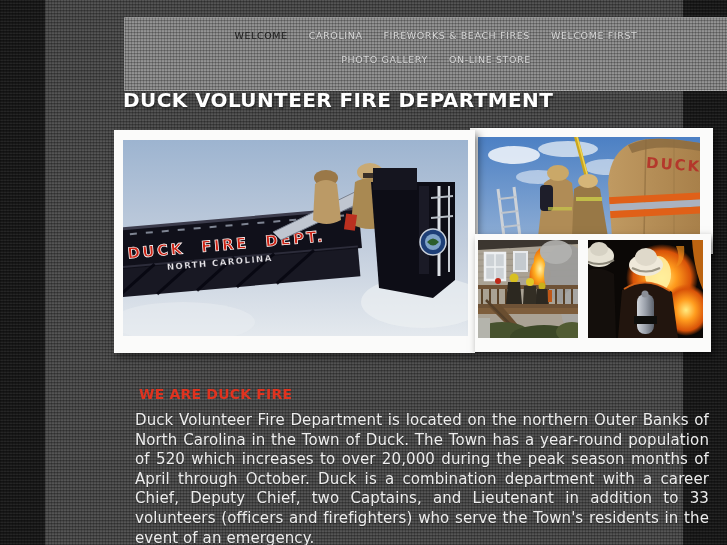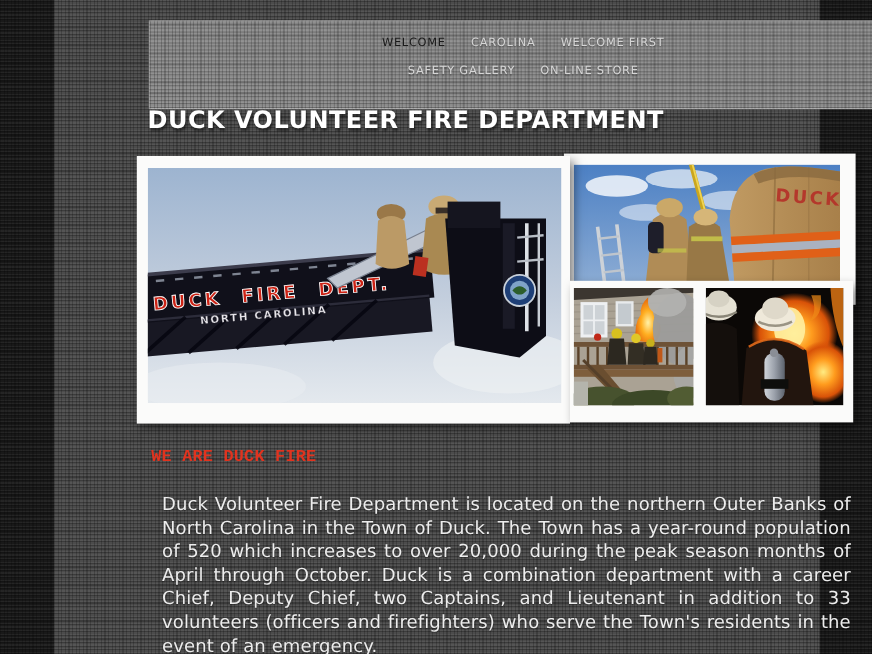--- a/index.html
+++ b/index.html
@@ -48,43 +48,44 @@
   #polaroid-topright{left:425px;top:128px;width:243px;height:126px;z-index:1;}
   #backing-bottom{left:430px;top:234px;width:236px;height:118px;z-index:3;}
   .photo{position:absolute;overflow:hidden;}
   .photo svg{display:block;width:100%;height:100%;}
   #photo-ladder{left:9px;top:10px;width:345px;height:196px;}
   #photo-jacket{left:8px;top:9px;width:222px;height:100px;}
   #photo-house{left:3px;top:6px;width:100px;height:98px;}
   #photo-flames{left:113px;top:6px;width:115px;height:98px;}
   
   .section-heading{
-    position:absolute;left:78px;top:370px;margin:3px;
-    font-size:14px;font-weight:bold;color:#e0331f;letter-spacing:.2px;font-family:Liberation Mono, monospace;
+    position:absolute;left:78px;top:370px;margin:16px;
+    font-size:14px;font-weight:bold;color:#e0331f;letter-spacing:.2px;
   }
   .intro{
     position:absolute;left:78px;top:399px;width:574px;margin:12px;
     font-size:15px;line-height:19.6px;color:#ededed;letter-spacing:.1px;
     text-align:justify;text-shadow:0 1px 1px rgba(0,0,0,.35);
   }
 </style>
 </head>
 <body>
 
 <div id="stage" class="weave">
   <div class="column weave">
 
     <nav class="menu weave">
       <div class="menu-row">
         <a class="menu-item active">WELCOME</a>
         <a class="menu-item">CAROLINA</a>
+        <a class="menu-item">FIREWORKS &amp; BEACH FIRES</a>
         <a class="menu-item">WELCOME FIRST</a>
       </div>
       <div class="menu-row">
-        <a class="menu-item">SAFETY GALLERY</a>
+        <a class="menu-item">PHOTO GALLERY</a>
         <a class="menu-item">ON-LINE STORE</a>
       </div>
     </nav>
 
     <h1 class="site-title">DUCK VOLUNTEER FIRE DEPARTMENT</h1>
 
     <div class="polaroid" id="polaroid-main">
       <div class="photo" id="photo-ladder">
         <svg viewBox="0 0 345 196" preserveAspectRatio="none">
           <defs>

